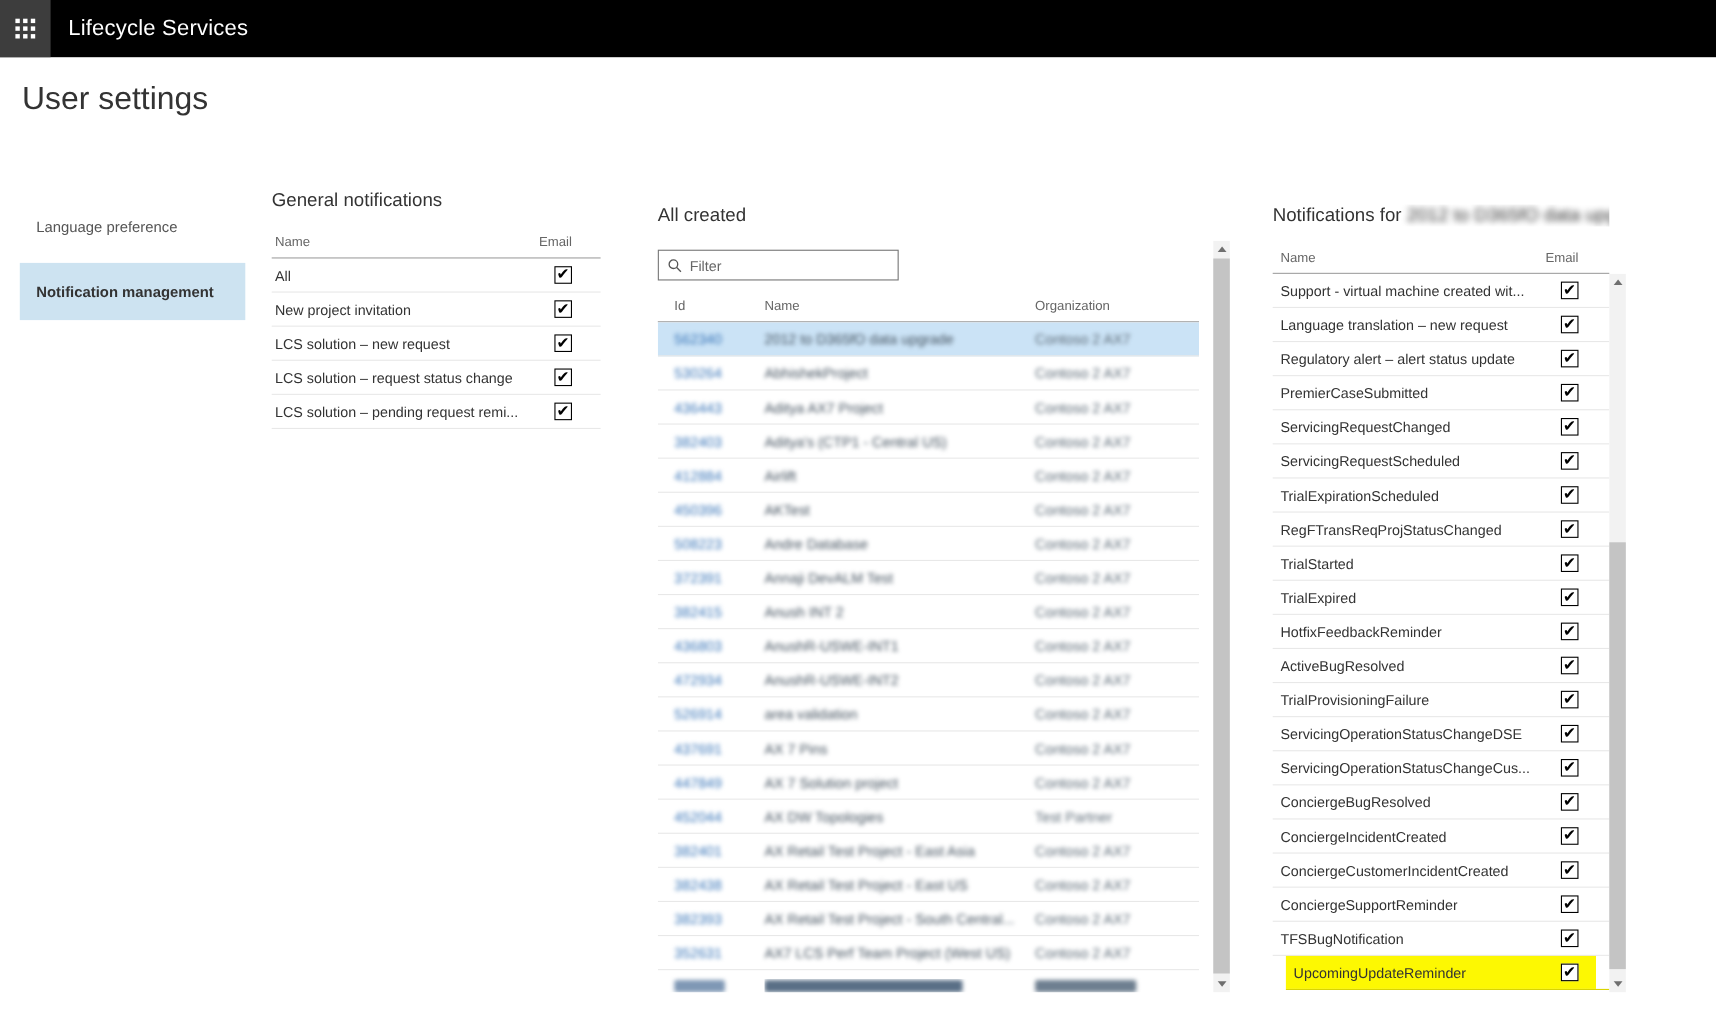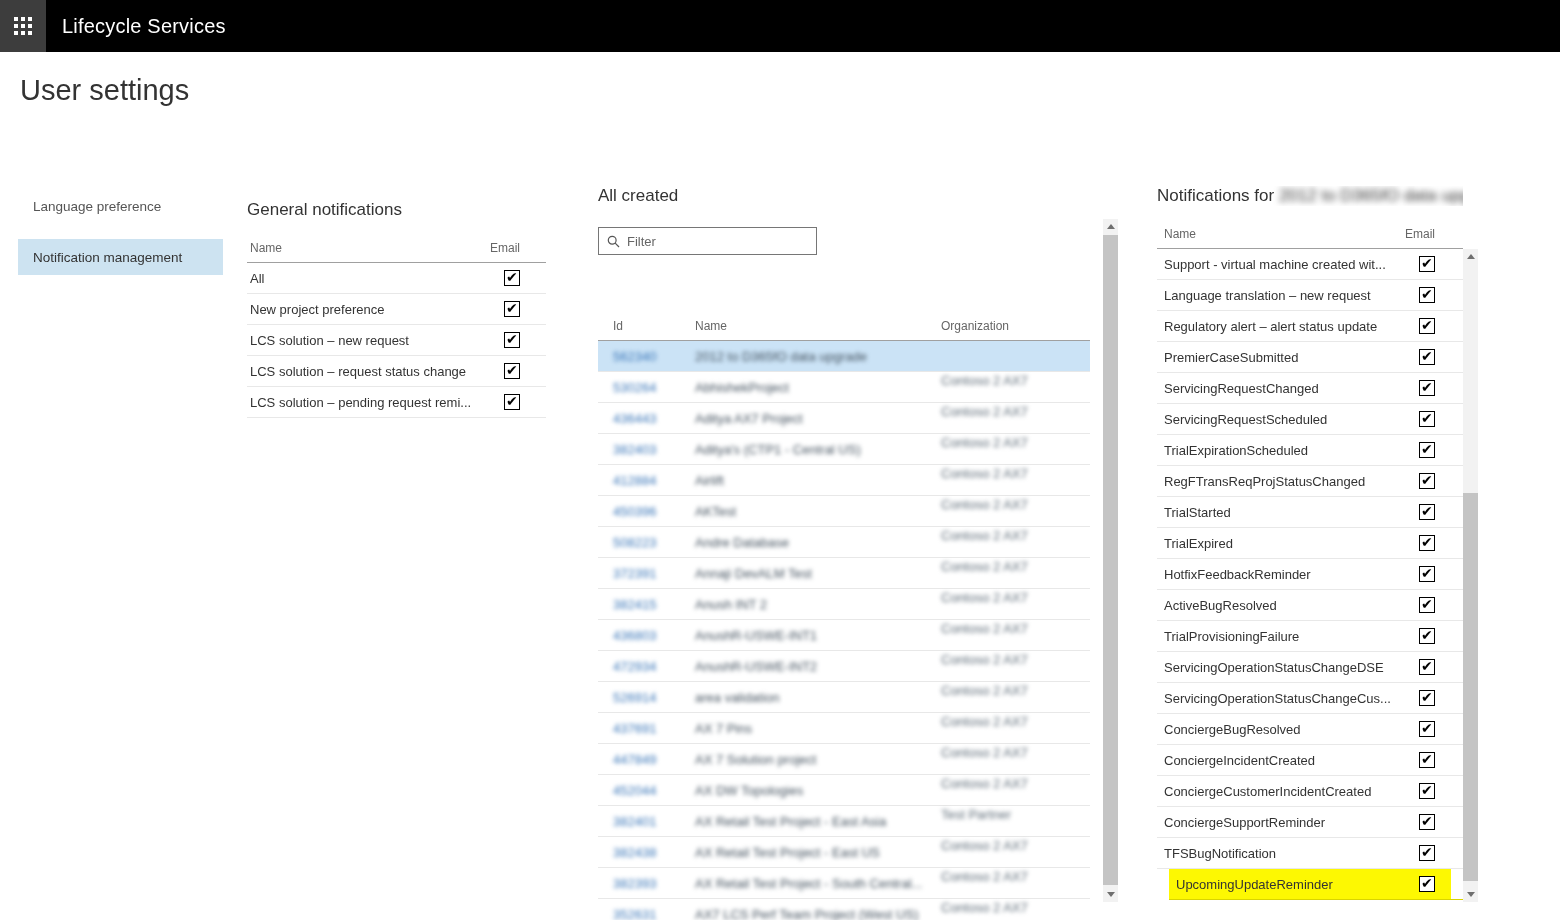--- a/index.html
+++ b/index.html
@@ -16,50 +16,50 @@
   .waffle-grid { display:grid; grid-template-columns:repeat(3,4px); grid-gap:3px; }
   .waffle-grid i { width:4px; height:4px; background:#fff; display:block; }
   .app-title { color:#fff; font-size:20px; font-weight:400; margin-left:16px; letter-spacing:.2px; }
 
   
   .page-title { position:absolute; top:74px; left:20px; font-size:29px; font-weight:300; color:#333; }
 
   
   .sidebar { position:absolute; left:18px; top:181px; width:205px; }
   .nav-item { height:50px; display:flex; align-items:center; padding-left:15px; font-size:13.5px; color:#555; cursor:pointer; }
-  .nav-item + .nav-item { margin-top:8px; height:36px; }
+  .nav-item + .nav-item { margin-top:8px; height:52px;font-weight:bold; }
   .nav-item.selected { background:var(--nav-selected,#cde3f1); color:#333; }
 
   
   .panel-title { font-size:17px; color:#333; font-weight:400; }
   .tbl-head { display:flex; justify-content:space-between; font-size:12px; color:#666; padding:0 26px 7px 3px; border-bottom:1px solid #a0a0a0; }
   .row { display:flex; justify-content:space-between; align-items:center; height:31px; border-bottom:1px solid #e8e8e8; font-size:13px; padding:0 26px 0 3px; }
   .row-label { white-space:nowrap; overflow:hidden; }
   .cb { width:16px; height:16px; border:1px solid #000; background:#fff; position:relative; flex:none; cursor:pointer; }
   .cb.checked::after { content:"\2714"; position:absolute; left:1px; top:-3px; font-size:14px; line-height:18px; color:#000; }
 
   
-  .panel-gn { position:absolute; left:247px; top:200px; width:299px; }
+  .panel-gn { position:absolute; left:247px; top:172px; width:299px; }
   .panel-gn .panel-title { margin-bottom:21px; }
 
   
   .panel-projects { position:absolute; left:598px; top:186px; width:492px; }
   .panel-projects .panel-title { margin-bottom:21px; }
   .filter-box { width:219px; height:28px; border:1px solid #767676; display:flex; align-items:center; padding:0 8px; background:#fff; }
   .filter-box svg { flex:none; margin-right:7px; }
   .filter-box input { border:none; outline:none; flex:1; font-size:13px; font-family:"Liberation Sans",sans-serif; color:#333; background:transparent; }
   .filter-box input::placeholder { color:#666; }
   .proj-head { display:flex; font-size:12px; color:#666; padding-bottom:7px; border-bottom:1px solid #a0a0a0; margin-top:16px;align-items:flex-end; }
   .proj-head .col-id { padding-left:15px; }
   .proj-list { height:609px; overflow:hidden; }
   .proj-row { display:flex; align-items:center; height:31px; border-bottom:1px solid #e8e8e8; font-size:13px; cursor:pointer; }
   .proj-row.selected { background:var(--row-selected,#cbe3f6); }
   .col-id { width:97px; padding-left:15px; flex:none; }
   .col-name { flex:1; white-space:nowrap; overflow:hidden; }
-  .col-org { width:149px; flex:none;margin-top:48px; }
+  .col-org { width:149px; flex:none; }
   .blur { filter:blur(2px); }
   .blur3 { filter:blur(3px); }
   .id-text { color:var(--link-blue,#3a76b8); }
   .name-text { color:#44525f; }
   .org-text { color:#5d6b77; }
   .ph { display:inline-block; height:11px; border-radius:2px; background:#7f98b5; width:46px; }
   .ph-wide { width:180px; background:#5a6f86; }
   .ph-med { width:92px; background:#6e7f90; }
 
   
@@ -118,21 +118,21 @@
   <div class="tbl-head">
     <span>Name</span>
     <span>Email</span>
   </div>
   <div>
       <div class="row">
       <span class="row-label">All</span>
       <span class="cb checked"></span>
       </div>
       <div class="row">
-      <span class="row-label">New project preference</span>
+      <span class="row-label">New project invitation</span>
       <span class="cb checked"></span>
       </div>
       <div class="row">
       <span class="row-label">LCS solution – new request</span>
       <span class="cb checked"></span>
       </div>
       <div class="row">
       <span class="row-label">LCS solution – request status change</span>
       <span class="cb checked"></span>
       </div>

